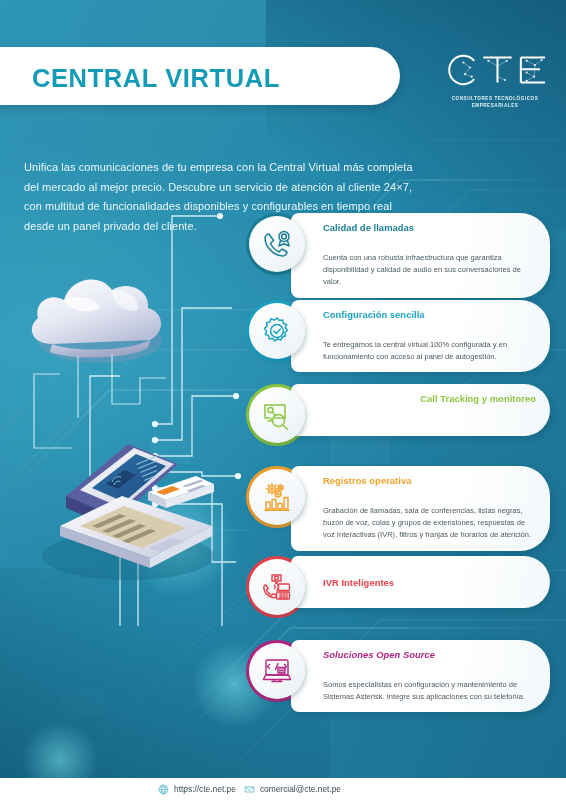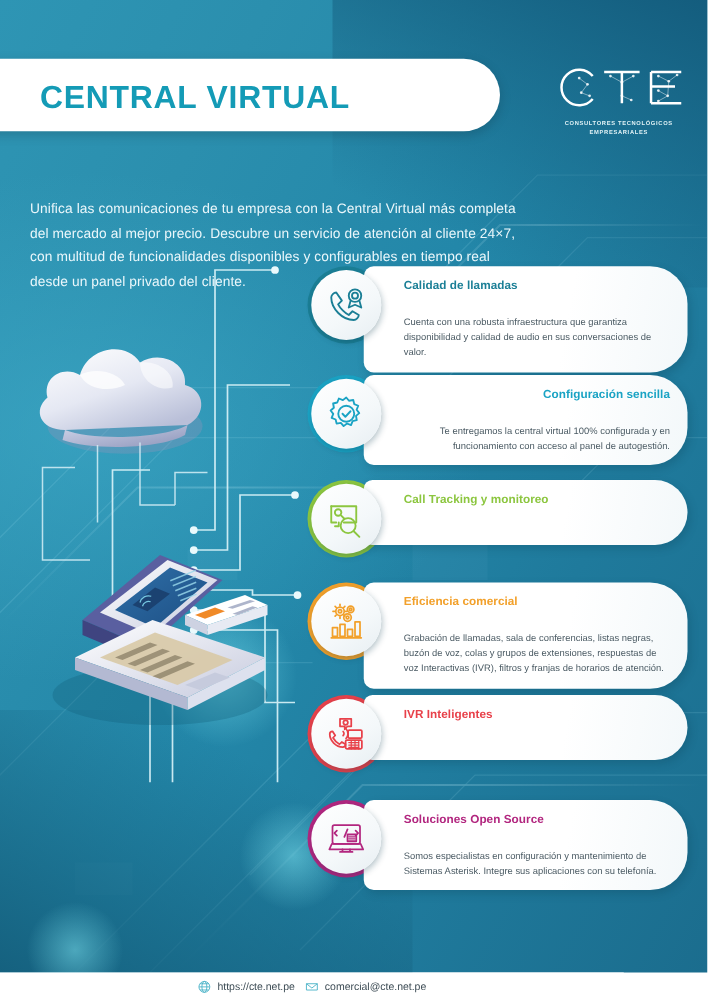--- a/index.html
+++ b/index.html
@@ -317,21 +317,21 @@
         <circle cx="23" cy="8.5" r="2.4"></circle>
         <path d="M19.5 12.5L18 18l5-2.2 5 2.2-1.5-5.5"></path>
       </svg>
     </div>
     <div class="card-body">
       <div class="card-title" style="color:#1b7f96;">Calidad de llamadas</div>
       <div class="card-desc">Cuenta con una robusta infraestructura que garantiza disponibilidad y calidad de audio en sus conversaciones de valor.</div>
     </div>
   </div>
 
-  <div class="card" style="top:300px;text-align:right;">
+  <div class="card" style="top:300px;">
     <div class="accent" style="background:#1aa3c4;"></div>
     <div class="icon-disc">
       <svg viewBox="0 0 32 32" fill="none" stroke="#1aa3c4" stroke-width="1.5" stroke-linecap="round" stroke-linejoin="round">
         <path d="M16 3l2.2 2.6 3.4-.6.8 3.3 3.2 1.3-1.3 3.2 2.1 2.7-2.6 2.2.6 3.4-3.3.8-1.3 3.2-3.2-1.3-2.7 2.1-2.2-2.6-3.4.6-.8-3.3-3.2-1.3 1.3-3.2-2.1-2.7 2.6-2.2-.6-3.4 3.3-.8 1.3-3.2 3.2 1.3z"></path>
         <circle cx="16" cy="16" r="6.4"></circle>
         <path d="M13 16l2.3 2.4L19.4 14"></path>
       </svg>
     </div>
     <div class="card-body">
       <div class="card-title" style="color:#1aa3c4;">Configuración sencilla</div>
@@ -346,21 +346,21 @@
         <path d="M4 6h20v13H14"></path>
         <path d="M4 6v13h4"></path>
         <path d="M10 19v3H7"></path>
         <circle cx="9.5" cy="11" r="2.6"></circle>
         <path d="M12 13.5l2.5 2.5"></path>
         <circle cx="17.5" cy="21.5" r="6"></circle>
         <path d="M22 26l4.5 4.5"></path>
       </svg>
     </div>
     <div class="card-body">
-      <div class="card-title" style="color:#8cc63f;">Call Tracking y monitoreo</div>
+      <div class="card-title" style="color:#8cc63f;text-align:right;">Call Tracking y monitoreo</div>
     </div>
   </div>
 
   <div class="card" style="top:466px;">
     <div class="accent" style="background:#f2a02a;"></div>
     <div class="icon-disc">
       <svg viewBox="0 0 32 32" fill="none" stroke="#f2a02a" stroke-width="1.4" stroke-linecap="round" stroke-linejoin="round">
         <circle cx="11" cy="8" r="3.4"></circle>
           <circle cx="11" cy="8" r="1.3"></circle>
         <circle cx="19.5" cy="6.5" r="2.6"></circle>
@@ -369,21 +369,21 @@
           <circle cx="17" cy="13" r="1.1"></circle>
         <path d="M11 3.6v-1.2M11 12.4v1.2M6.6 8H5.4M15.4 8h1.2M8 5l-.9-.9M14 11l.9.9M8 11l-.9.9M14 5l.9-.9"></path>
         <rect x="5" y="21" width="4" height="7"></rect>
         <rect x="11" y="18.5" width="4" height="9.5"></rect>
         <rect x="17" y="22.5" width="4" height="5.5"></rect>
         <rect x="23" y="16.5" width="4" height="11.5"></rect>
         <path d="M4 29.2h24"></path>
       </svg>
     </div>
     <div class="card-body">
-      <div class="card-title" style="color:#f2a02a;">Eficiencia comercial</div>
+      <div class="card-title" style="color:#f2a02a;">Registros operativa</div>
       <div class="card-desc">Grabación de llamadas, sala de conferencias, listas negras, buzón de voz, colas y grupos de extensiones, respuestas de voz Interactivas (IVR), filtros y franjas de horarios de atención.</div>
     </div>
   </div>
 
   <div class="card" style="top:556px;">
     <div class="accent" style="background:#e8414a;"></div>
     <div class="icon-disc">
       <svg viewBox="0 0 32 32" fill="none" stroke="#e8414a" stroke-width="1.4" stroke-linecap="round" stroke-linejoin="round">
         <path d="M11 4h9v6h-3l-2.2 2.4V10H11z"></path>
         <circle cx="15.5" cy="7" r="1.8"></circle>
@@ -391,40 +391,40 @@
         <path d="M13.5 17.5c.9-.9.9-2.4 0-3.3M15.8 19.8c2.1-2.1 2.1-5.6 0-7.8"></path>
         <rect x="17.5" y="13" width="11" height="6.5" rx="1"></rect>
         <rect x="15.5" y="21" width="13" height="7" rx="1"></rect>
         <g stroke-width="1">
           <path d="M18 23h8M18 25h8M18 26.8h8"></path>
           <path d="M20 21.8v6.4M23 21.8v6.4M26 21.8v6.4"></path>
         </g>
       </svg>
     </div>
     <div class="card-body">
-      <div class="card-title" style="color:#e8414a;">IVR Inteligentes</div>
+      <div class="card-title" style="color:#e8414a;margin-top:12px;">IVR Inteligentes</div>
     </div>
   </div>
 
   <div class="card" style="top:640px;">
     <div class="accent" style="background:#b2267f;"></div>
     <div class="icon-disc">
       <svg viewBox="0 0 32 32" fill="none" stroke="#b2267f" stroke-width="1.4" stroke-linecap="round" stroke-linejoin="round">
         <rect x="5" y="5" width="22" height="15" rx="1.5"></rect>
         <path d="M2.5 24.5h27l-2-4.5h-23z"></path>
         <path d="M8.5 9.5l-2 2 2 2M23.5 9.5l2 2-2 2M17 8.5l-2.5 6"></path>
         <rect x="17" y="12.5" width="7" height="5.5"></rect>
         <g stroke-width=".9">
           <path d="M18 14h5M18 15.5h5M18 17h5"></path>
         </g>
         <path d="M11 26.5h10M13 24.5v2M19 24.5v2"></path>
       </svg>
     </div>
     <div class="card-body">
-      <div class="card-title" style="color:#b2267f;">Soluciones Open Source</div>
+      <div class="card-title" style="color:#b2267f;font-style:italic;">Soluciones Open Source</div>
       <div class="card-desc">Somos especialistas en configuración y mantenimiento de Sistemas Asterisk. Integre sus aplicaciones con su telefonía.</div>
     </div>
   </div>
 
   <div class="footer">
     <div class="foot-item">
       <svg viewBox="0 0 24 24" fill="none" stroke="#4cb4c8" stroke-width="1.6">
         <circle cx="12" cy="12" r="9.5"></circle>
         <ellipse cx="12" cy="12" rx="4.3" ry="9.5"></ellipse>
         <path d="M2.8 12h18.4M4.4 6.6h15.2M4.4 17.4h15.2"></path>

